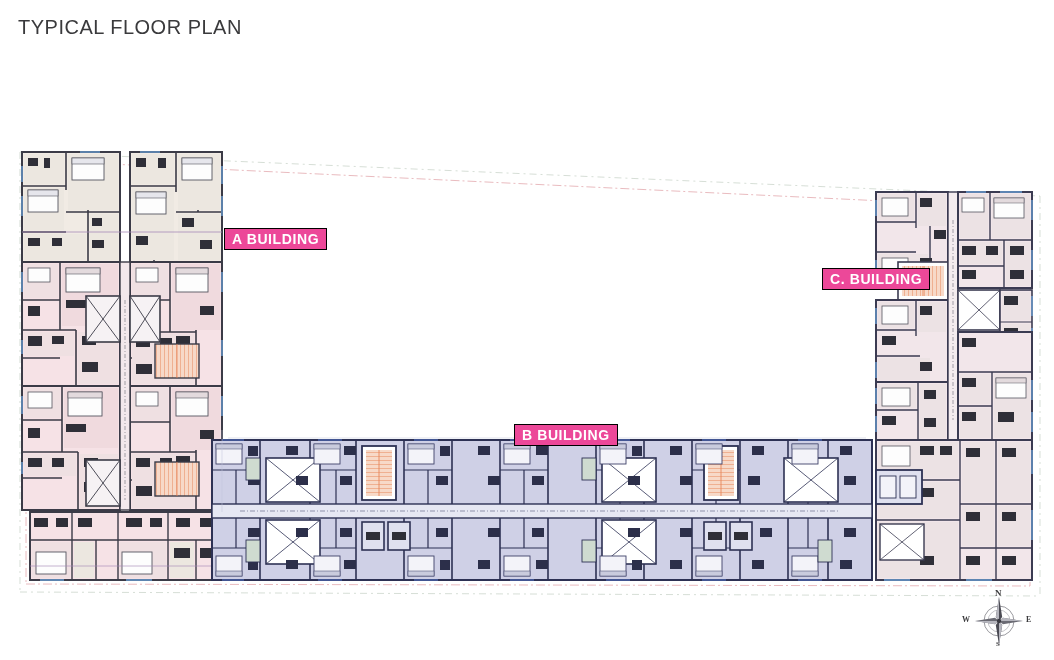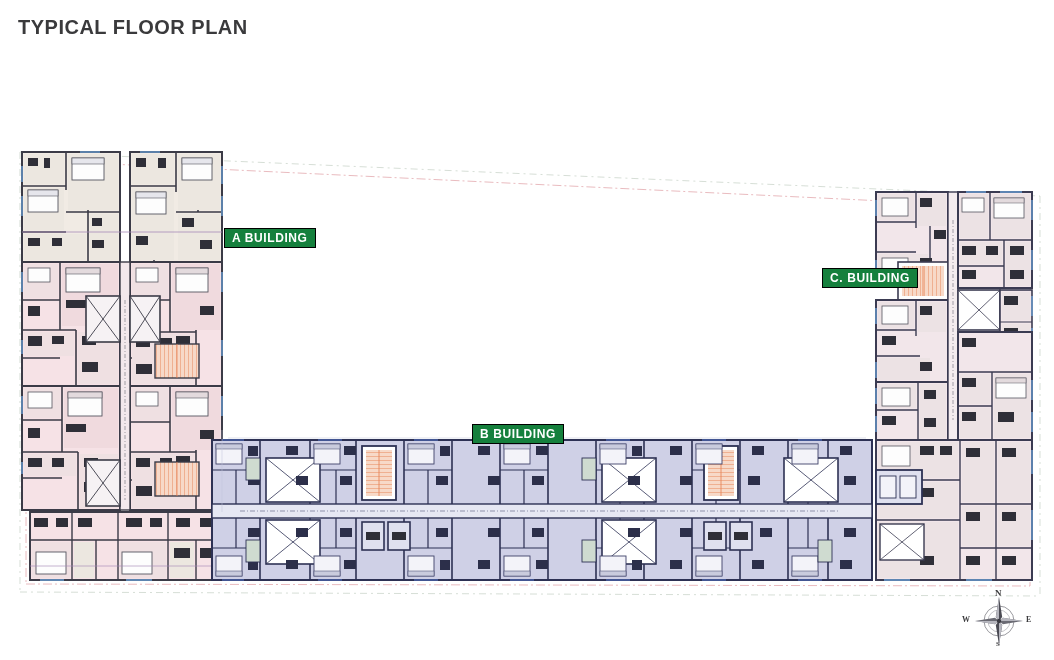--- a/index.html
+++ b/index.html
@@ -16,52 +16,52 @@
     font-family: "Liberation Sans", sans-serif;
     color: #333333;
   }
 
   
   #page-title {
     position: absolute;
     left: 18px;
     top: 16px;
     font-size: 20px;
-    font-weight: bold;
+    font-weight: normal;
     letter-spacing: 0.5px;
     color: #3a3a3c;
     white-space: nowrap;
   }
 
   
   #plan-canvas {
     position: absolute;
     left: 0;
     top: 0;
     width: 1054px;
     height: 660px;
   }
   #plan-svg { display: block; }
 
   
   .building-label {
     position: absolute;
-    background: #15803d;
+    background: #ec4899;
     color: #ffffff;
-    font-size: 12px;
+    font-size: 14px;
     font-weight: bold;
     letter-spacing: 0.6px;
     padding: 3px 7px 3px 7px;
     white-space: nowrap;
     line-height: 1;
     border: 1px solid #000;
     z-index: 40;
   }
   #label-a-building { left: 224px; top: 228px; }
-  #label-b-building { left: 472px; top: 424px; }
+  #label-b-building { left: 514px; top: 424px; }
   #label-c-building { left: 822px; top: 268px; text-align: center; }
 
   
   #compass-rose {
     position: absolute;
     left: 960px;
     top: 588px;
     width: 78px;
     height: 66px;
     z-index: 40;

